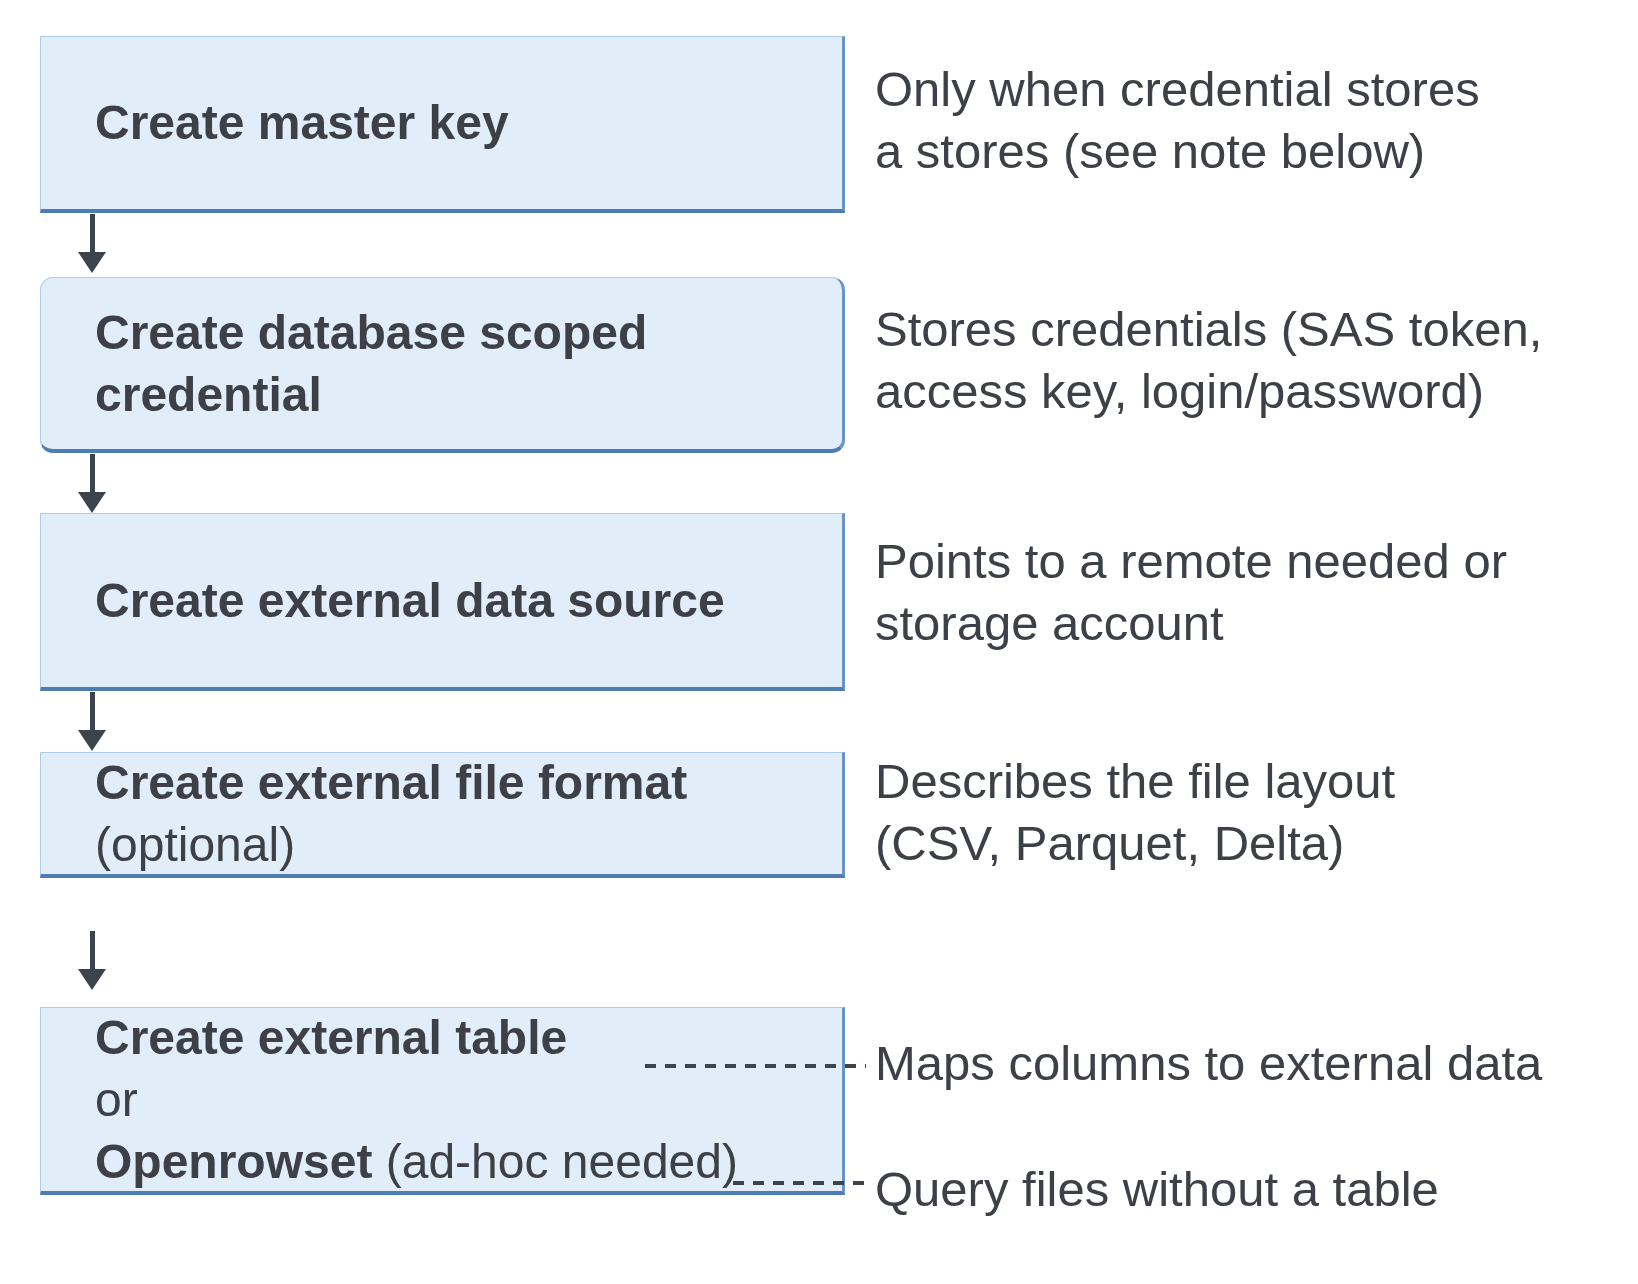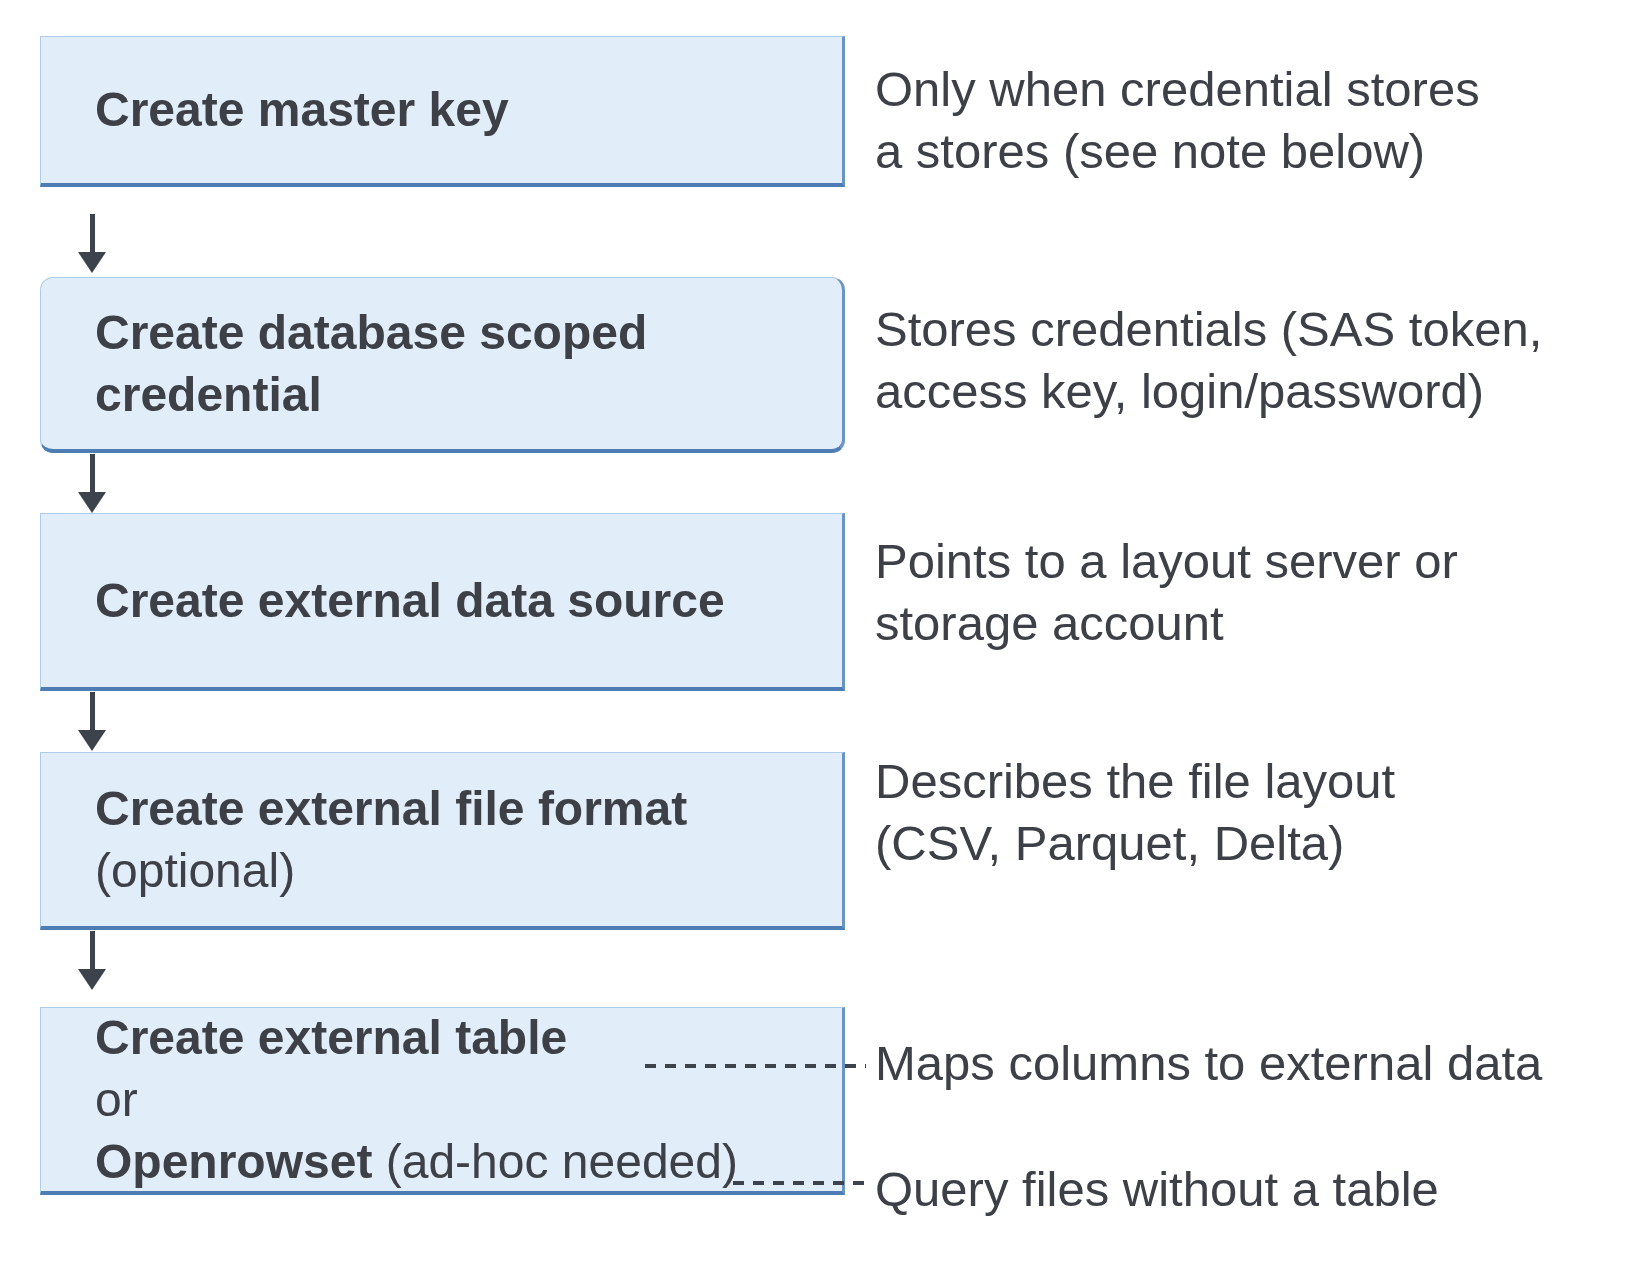--- a/index.html
+++ b/index.html
@@ -45,34 +45,34 @@
     position:absolute; height:4px;
     background:repeating-linear-gradient(90deg,
       var(--arrow,#3d434c) 0 11px, transparent 11px 20px);
   }
 </style>
 </head>
 <body>
 
 <div class="canvas">
 
-  <div class="step" style="top:36px; height:151px;">
+  <div class="step" style="top:36px; height:177px;">
     <div class="bold">Create master key</div>
   </div>
 
   <div class="step" style="top:277px; height:176px;border-radius:13px;">
     <div class="bold">Create database scoped</div>
     <div class="bold">credential</div>
   </div>
 
   <div class="step" style="top:513px; height:178px;">
     <div class="bold">Create external data source</div>
   </div>
 
-  <div class="step" style="top:752px; height:178px;">
+  <div class="step" style="top:752px; height:126px;">
     <div class="bold">Create external file format</div>
     <div>(optional)</div>
   </div>
 
   <div class="step" style="top:1007px; height:188px;">
     <div class="bold">Create external table</div>
     <div>or</div>
     <div><span class="bold">Openrowset</span><span> (ad-hoc needed)</span></div>
   </div>
 
@@ -100,21 +100,21 @@
     <div>Only when credential stores</div>
     <div>a stores (see note below)</div>
   </div>
 
   <div class="ann" style="top:298px;">
     <div>Stores credentials (SAS token,</div>
     <div>access key, login/password)</div>
   </div>
 
   <div class="ann" style="top:530px;">
-    <div>Points to a layout server or</div>
+    <div>Points to a remote needed or</div>
     <div>storage account</div>
   </div>
 
   <div class="ann" style="top:750px;">
     <div>Describes the file layout</div>
     <div>(CSV, Parquet, Delta)</div>
   </div>
 
   <div class="ann" style="top:1032px;">
     <div>Maps columns to external data</div>

